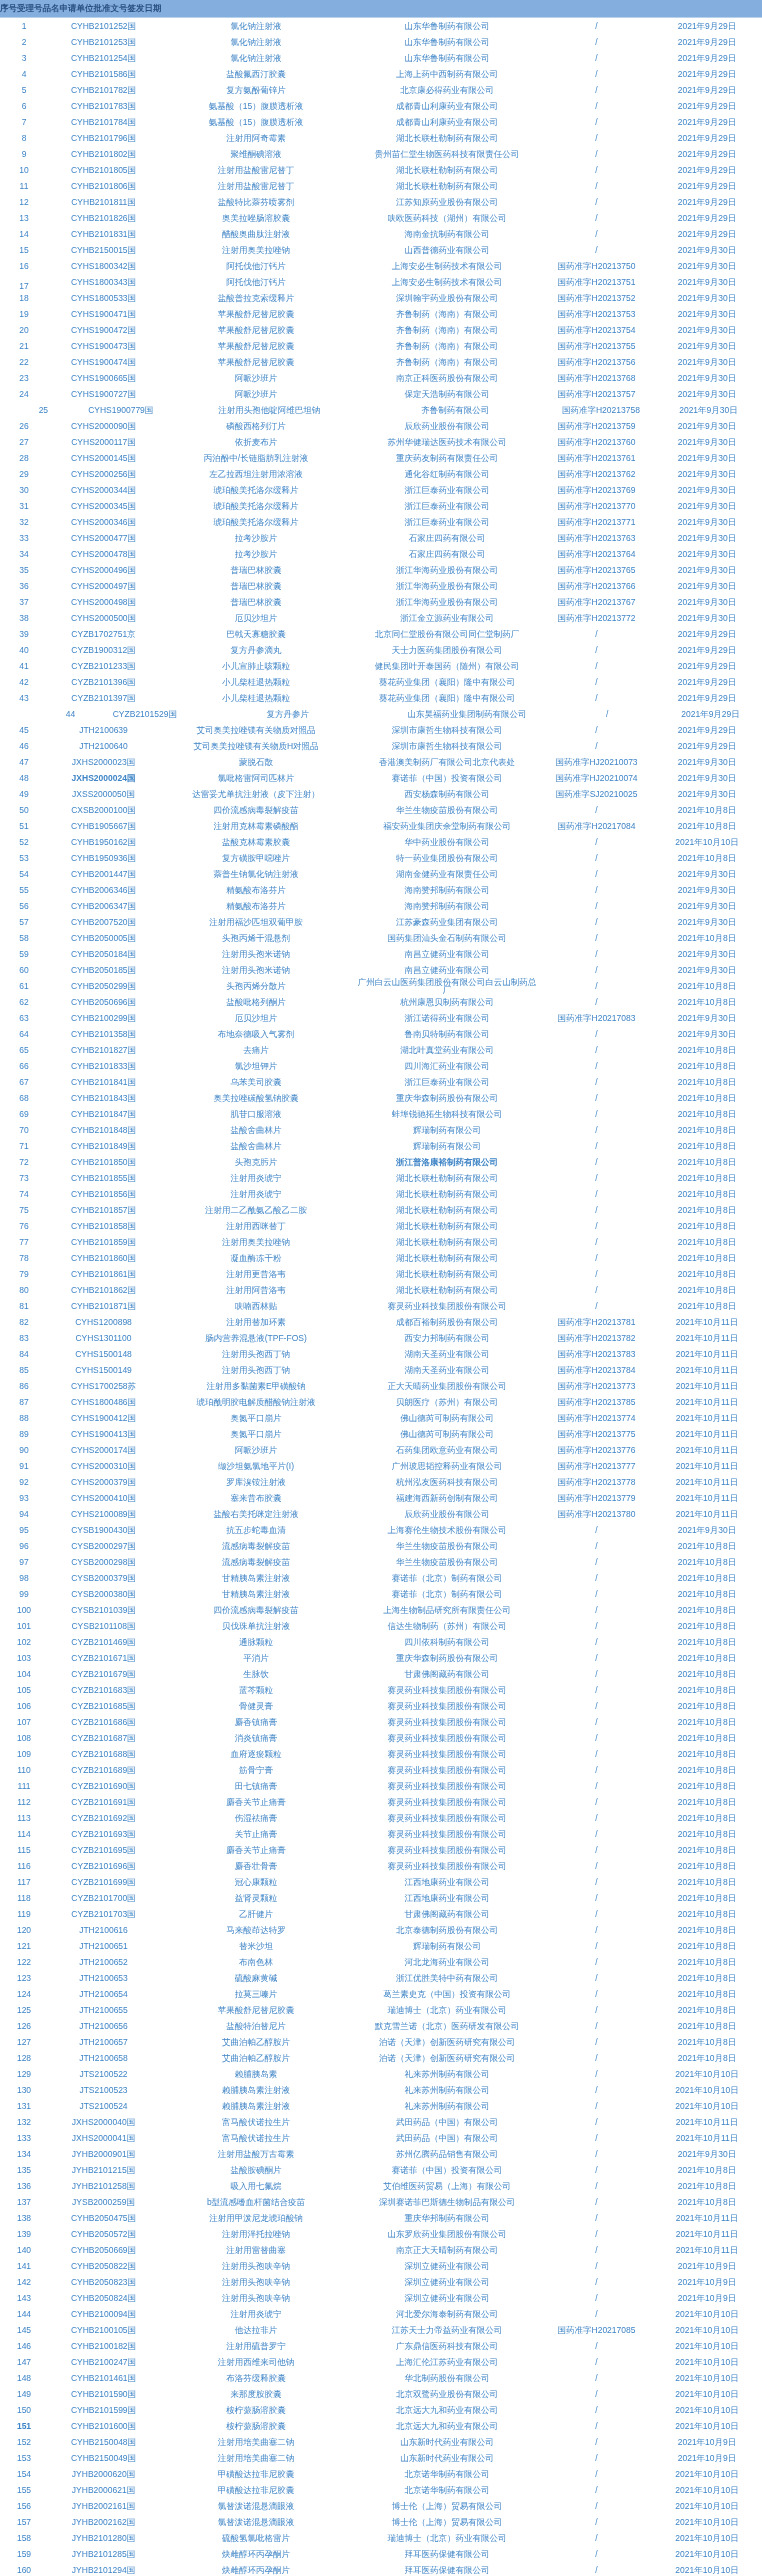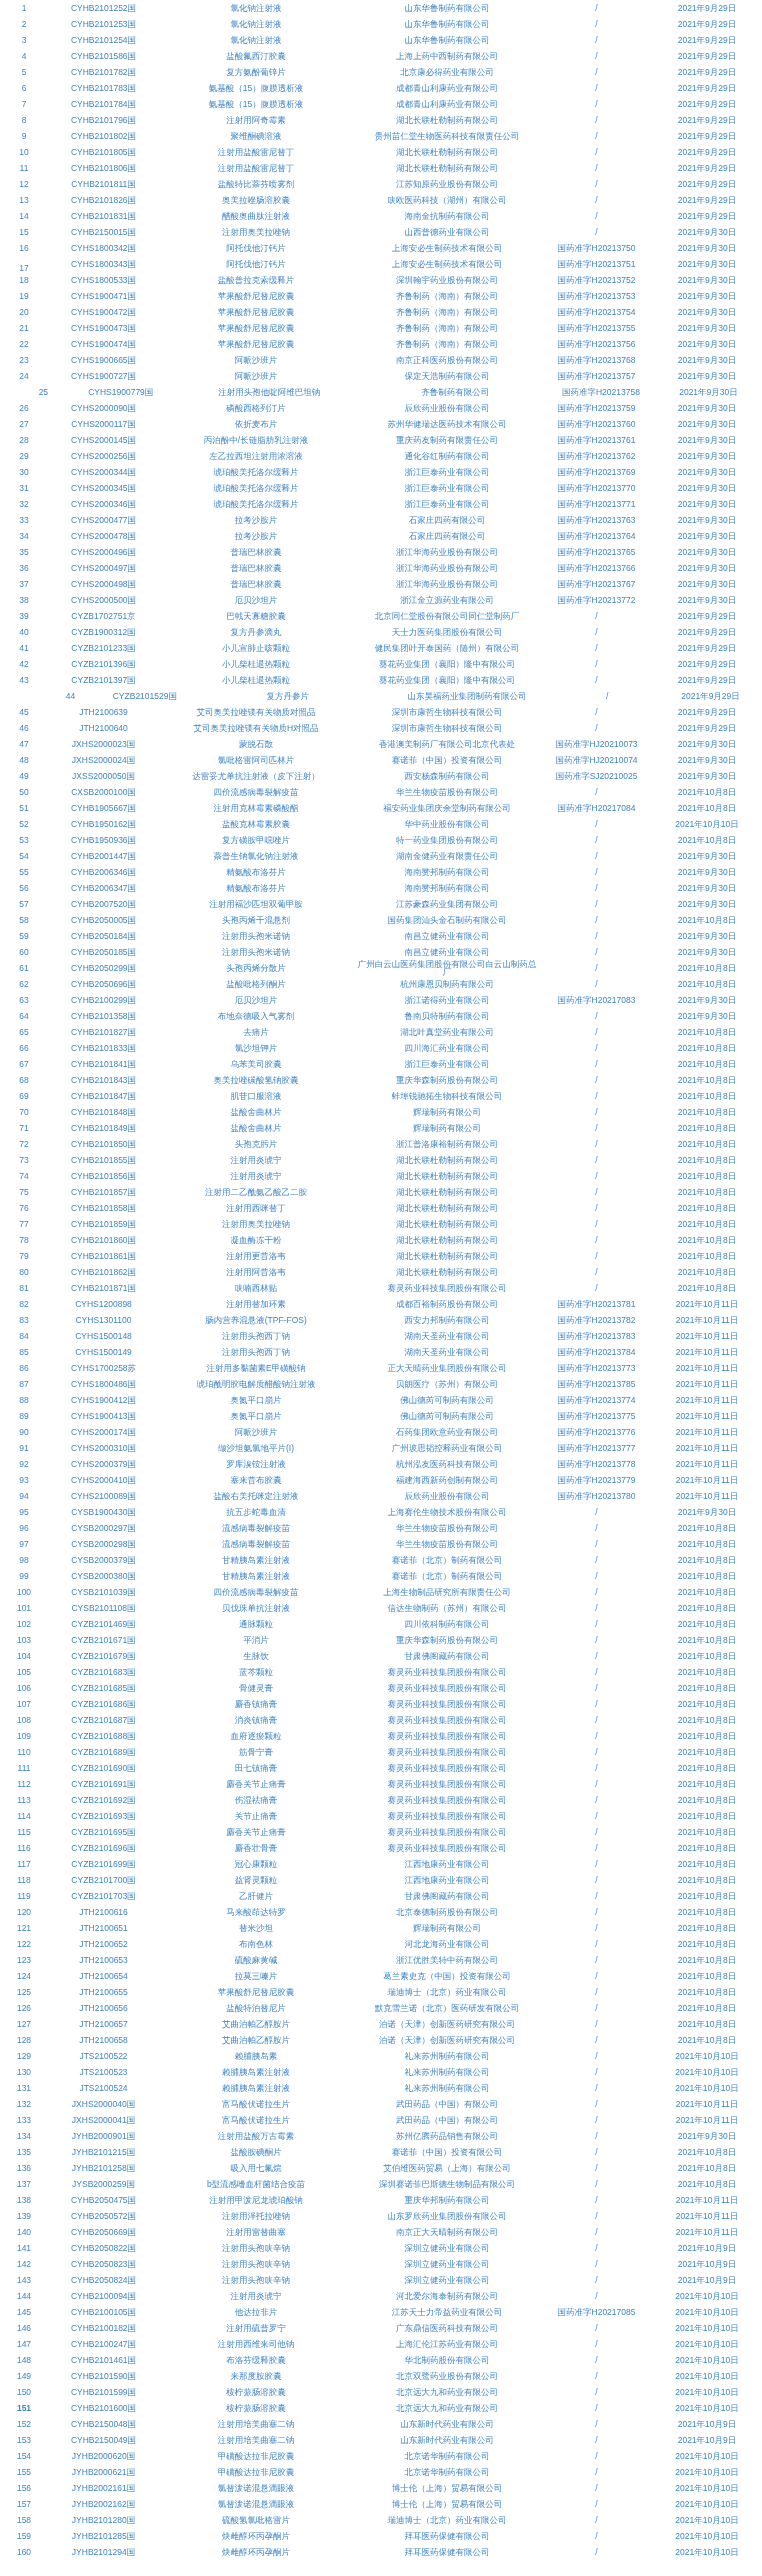--- a/index.html
+++ b/index.html
@@ -54,20 +54,34 @@
   .c-approval  { width: 111px; }
   .c-date      { width: 110px; }
   .c-name, .c-applicant { padding: 0 3.4px; box-sizing: border-box; }
 </style>
 </head>
 <body>
 
 <div class="page">
   <div class="table">
 
+    <div class="thead" style="background: rgb(132, 174, 222); border-bottom-color: rgb(185, 210, 236);">
+
+        <div class="th" style="color: rgb(43, 81, 130);">序号</div>
+
+        <div class="th" style="color: rgb(43, 81, 130);">受理号</div>
+
+        <div class="th" style="color: rgb(43, 81, 130);">品名</div>
+
+        <div class="th" style="color: rgb(43, 81, 130);">申请单位</div>
+
+        <div class="th" style="color: rgb(43, 81, 130);">批准文号</div>
+
+        <div class="th" style="color: rgb(43, 81, 130);">签发日期</div>
+      </div>
 
     <div class="tbody">
 
         <div class="tr">
           <div class="td c-no" style="color: rgb(62, 132, 198);">1</div>
           <div class="td c-acc" style="color: rgb(62, 132, 198);">CYHB2101252国</div>
           <div class="td c-name" style="color: rgb(62, 132, 198);">氯化钠注射液</div>
           <div class="td c-applicant" style="color: rgb(62, 132, 198);">山东华鲁制药有限公司</div>
           <div class="td c-approval" style="color: rgb(62, 132, 198);">/</div>
           <div class="td c-date" style="color: rgb(62, 132, 198);">2021年9月29日</div>
@@ -482,21 +496,21 @@
           <div class="td c-no" style="color: rgb(62, 132, 198);">47</div>
           <div class="td c-acc" style="color: rgb(62, 132, 198);">JXHS2000023国</div>
           <div class="td c-name" style="color: rgb(62, 132, 198);">蒙脱石散</div>
           <div class="td c-applicant" style="color: rgb(62, 132, 198);">香港澳美制药厂有限公司北京代表处</div>
           <div class="td c-approval" style="color: rgb(62, 132, 198);">国药准字HJ20210073</div>
           <div class="td c-date" style="color: rgb(62, 132, 198);">2021年9月30日</div>
         </div>
 
         <div class="tr">
           <div class="td c-no" style="color: rgb(62, 132, 198);">48</div>
-          <div class="td c-acc" style="color: rgb(62, 132, 198);">JXHS2000024国</div>
+          <div class="td c-acc" style="color: rgb(62, 132, 198); font-weight: bold;">JXHS2000024国</div>
           <div class="td c-name" style="color: rgb(62, 132, 198);">氯吡格雷阿司匹林片</div>
           <div class="td c-applicant" style="color: rgb(62, 132, 198);">赛诺菲（中国）投资有限公司</div>
           <div class="td c-approval" style="color: rgb(62, 132, 198);">国药准字HJ20210074</div>
           <div class="td c-date" style="color: rgb(62, 132, 198);">2021年9月30日</div>
         </div>
 
         <div class="tr">
           <div class="td c-no" style="color: rgb(62, 132, 198);">49</div>
           <div class="td c-acc" style="color: rgb(62, 132, 198);">JXSS2000050国</div>
           <div class="td c-name" style="color: rgb(62, 132, 198);">达雷妥尤单抗注射液（皮下注射）</div>
@@ -700,21 +714,21 @@
           <div class="td c-name" style="color: rgb(62, 132, 198);">盐酸舍曲林片</div>
           <div class="td c-applicant" style="color: rgb(62, 132, 198);">辉瑞制药有限公司</div>
           <div class="td c-approval" style="color: rgb(62, 132, 198);">/</div>
           <div class="td c-date" style="color: rgb(62, 132, 198);">2021年10月8日</div>
         </div>
 
         <div class="tr">
           <div class="td c-no" style="color: rgb(62, 132, 198);">72</div>
           <div class="td c-acc" style="color: rgb(62, 132, 198);">CYHB2101850国</div>
           <div class="td c-name" style="color: rgb(62, 132, 198);">头孢克肟片</div>
-          <div class="td c-applicant" style="color: rgb(62, 132, 198);">浙江普洛康裕制药有限公司</div>
+          <div class="td c-applicant" style="color: rgb(62, 132, 198); font-weight: bold;">浙江普洛康裕制药有限公司</div>
           <div class="td c-approval" style="color: rgb(62, 132, 198);">/</div>
           <div class="td c-date" style="color: rgb(62, 132, 198);">2021年10月8日</div>
         </div>
 
         <div class="tr">
           <div class="td c-no" style="color: rgb(62, 132, 198);">73</div>
           <div class="td c-acc" style="color: rgb(62, 132, 198);">CYHB2101855国</div>
           <div class="td c-name" style="color: rgb(62, 132, 198);">注射用炎琥宁</div>
           <div class="td c-applicant" style="color: rgb(62, 132, 198);">湖北长联杜勒制药有限公司</div>
           <div class="td c-approval" style="color: rgb(62, 132, 198);">/</div>

